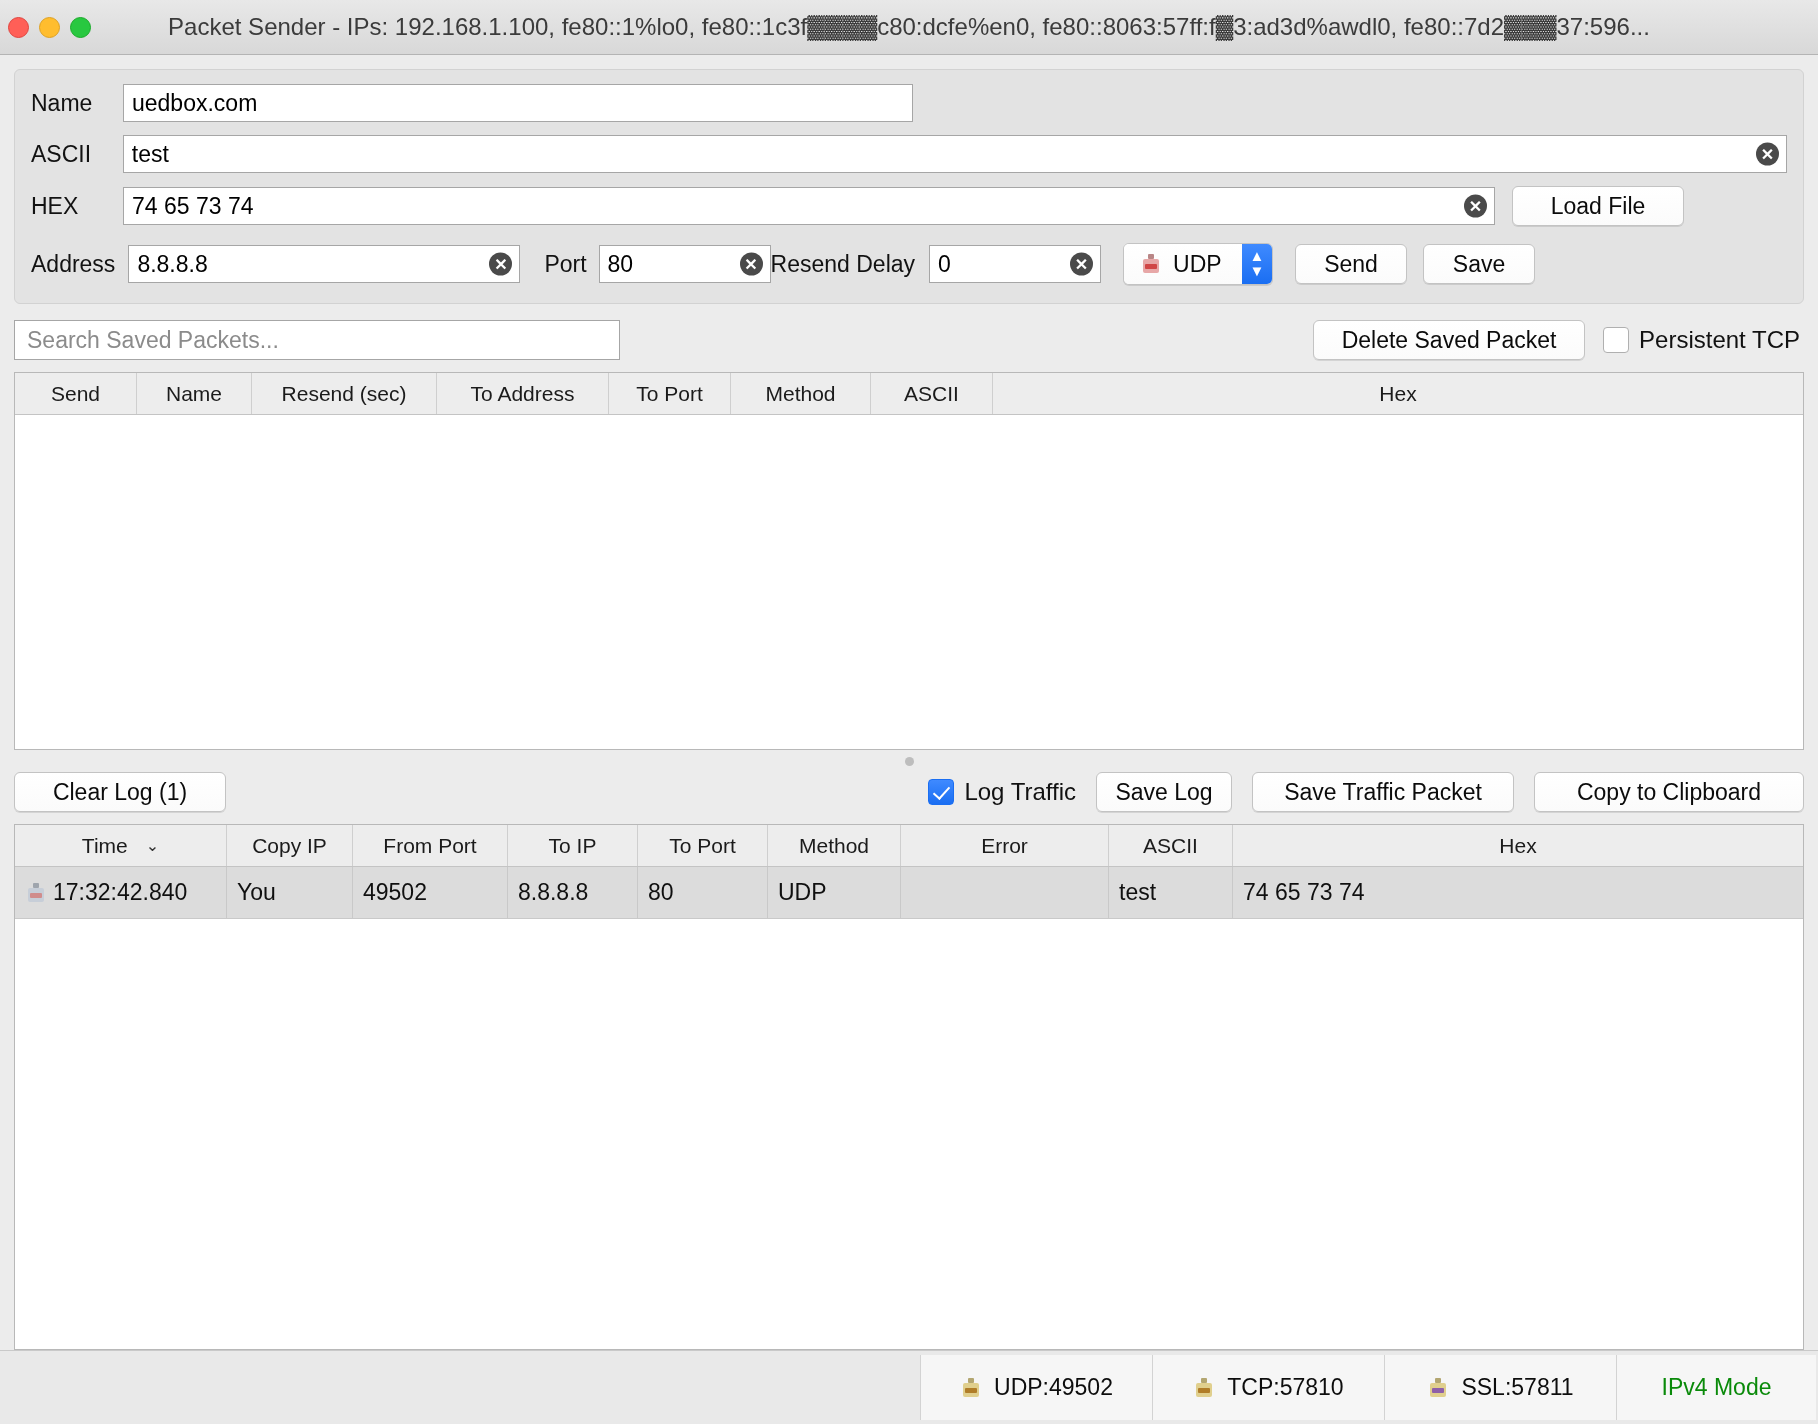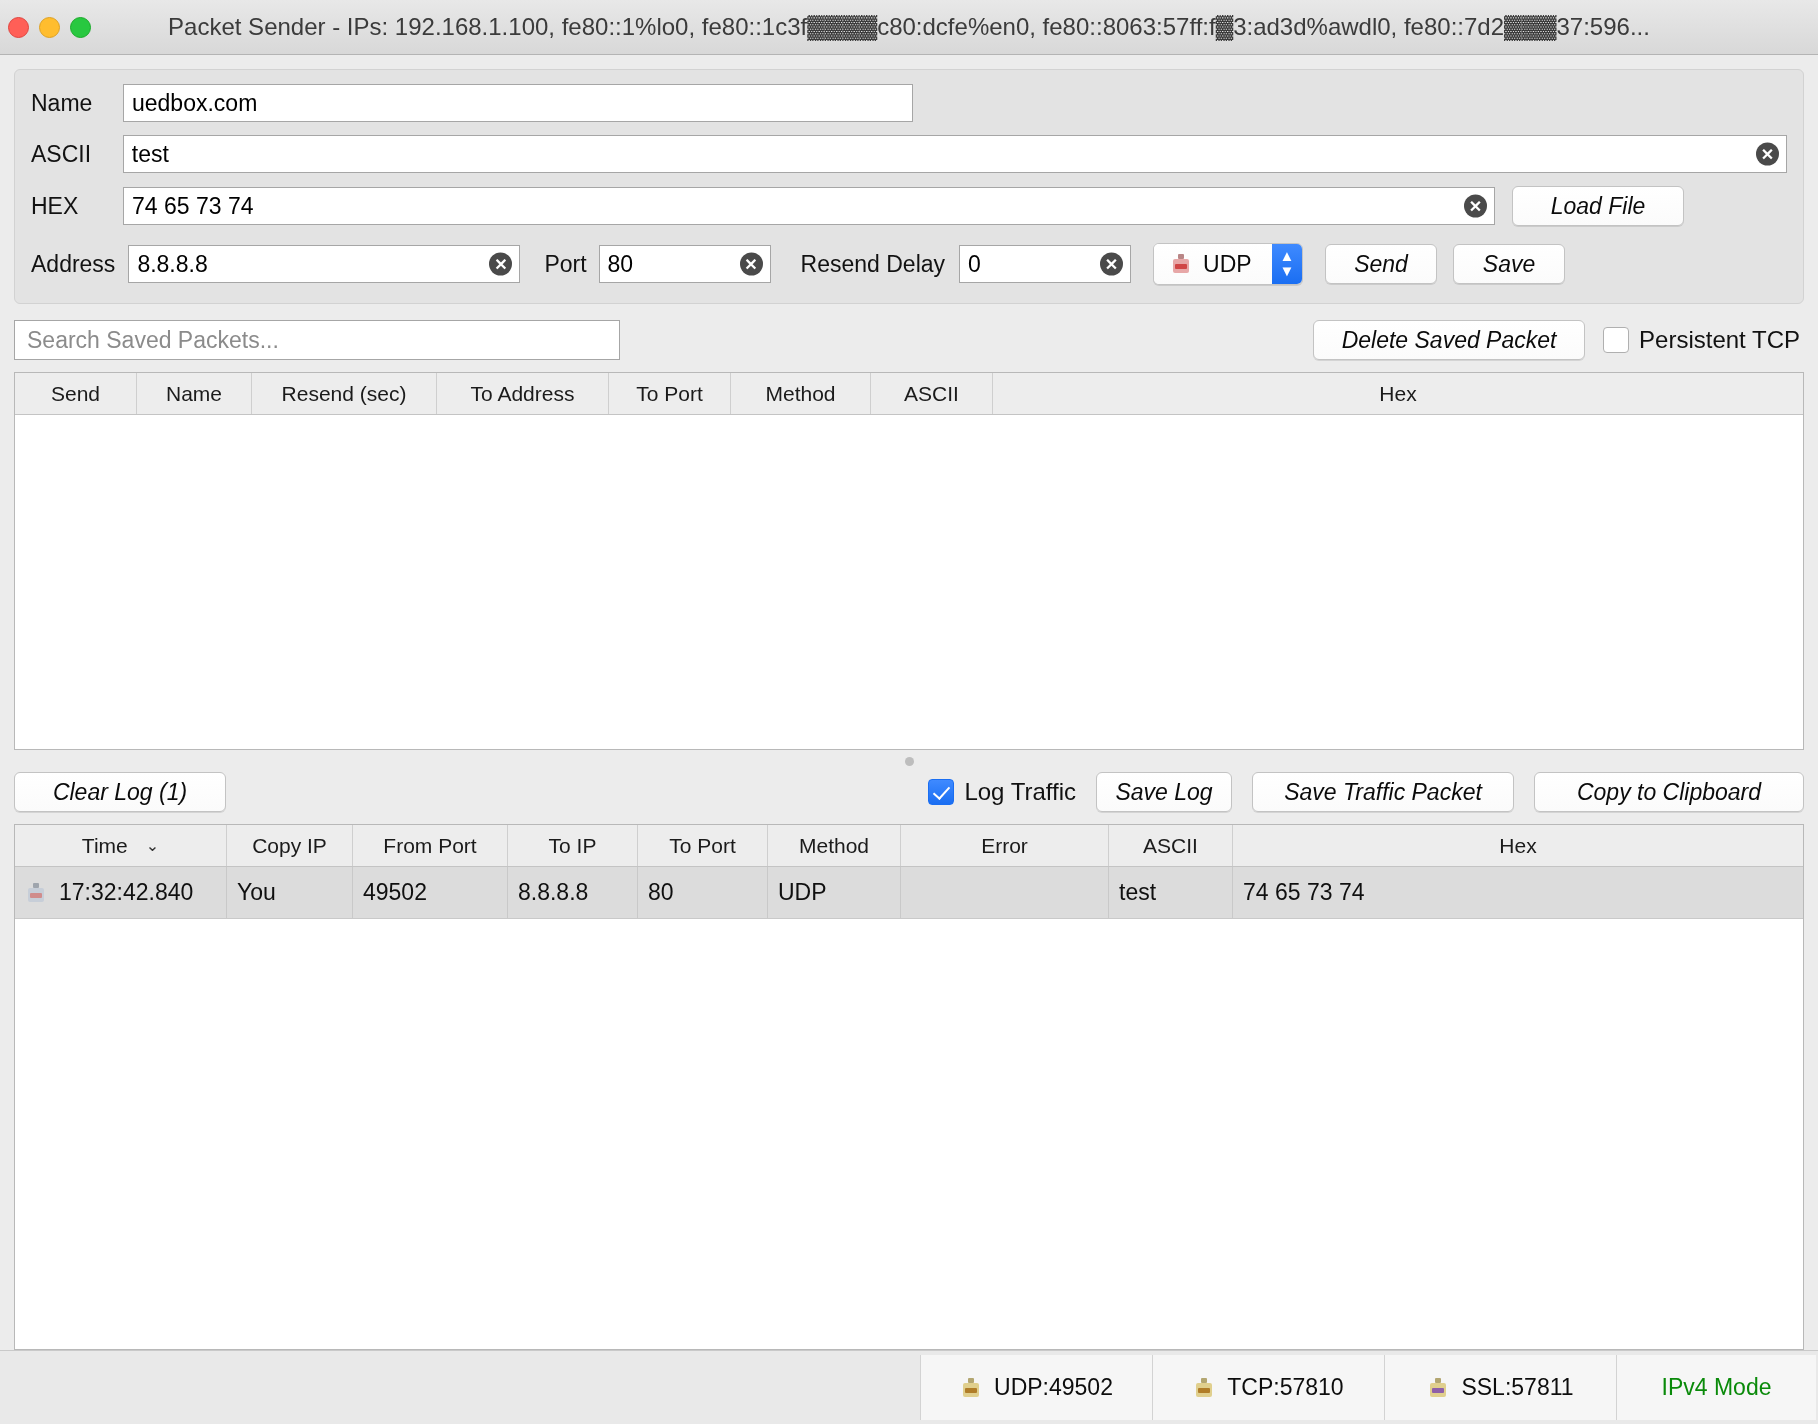--- a/index.html
+++ b/index.html
@@ -106,21 +106,20 @@
     font-size: 23px;
     color: #0b0b0b;
     font-family: "Liberation Sans", sans-serif;
     padding: 15px 20px;
     cursor: pointer;
     box-shadow: 0 1px 0.5px rgba(0,0,0,0.10);
     white-space: nowrap;
     display: inline-flex;
     align-items: center;
     justify-content: center;
-    font-style: italic;
   }
 
   
   .combo {
     display: flex;
     align-items: stretch;
     height: 42px;
     border-radius: 6px;
     overflow: hidden;
     border: 1px solid #c3c3c3;
@@ -353,21 +352,21 @@
         <input type="text" value="8.8.8.8" style="">
         <span class="clear-btn">✕</span>
       </div>
 
       <span class="lbl" style="margin-left:24px">Port</span>
       <div class="field" style="width:172px;margin-left:12px">
         <input type="text" value="80" style="">
         <span class="clear-btn">✕</span>
       </div>
 
-      <span class="lbl" style="margin-left:30px">Resend Delay</span>
+      <span class="lbl" style="">Resend Delay</span>
       <div class="field" style="width:172px;margin-left:14px">
         <input type="text" value="0" style="">
         <span class="clear-btn">✕</span>
       </div>
 
       <div class="combo" style="margin-left:22px">
         <div class="combo-main">
           <span class="pkt-icon pkt-red">
               <i></i>
             </span>
@@ -436,21 +435,21 @@
       <div class="th" style="width:155px">From Port</div>
       <div class="th" style="width:130px">To IP</div>
       <div class="th" style="width:130px">To Port</div>
       <div class="th" style="width:133px">Method</div>
       <div class="th" style="width:208px">Error</div>
       <div class="th" style="width:124px">ASCII</div>
       <div class="th" style="flex:1 1 auto">Hex</div>
     </div>
     <div class="tbody">
       <div class="trow">
-        <div class="td" style="width:212px;gap:12px">
+        <div class="td" style="width:212px;gap:6px">
           <span class="pkt-icon pkt-grey">
               <i></i>
             </span>
           <span>17:32:42.840</span>
         </div>
         <div class="td" style="width:126px">You</div>
         <div class="td" style="width:155px">49502</div>
         <div class="td" style="width:130px">8.8.8.8</div>
         <div class="td" style="width:130px">80</div>
         <div class="td" style="width:133px">UDP</div>

